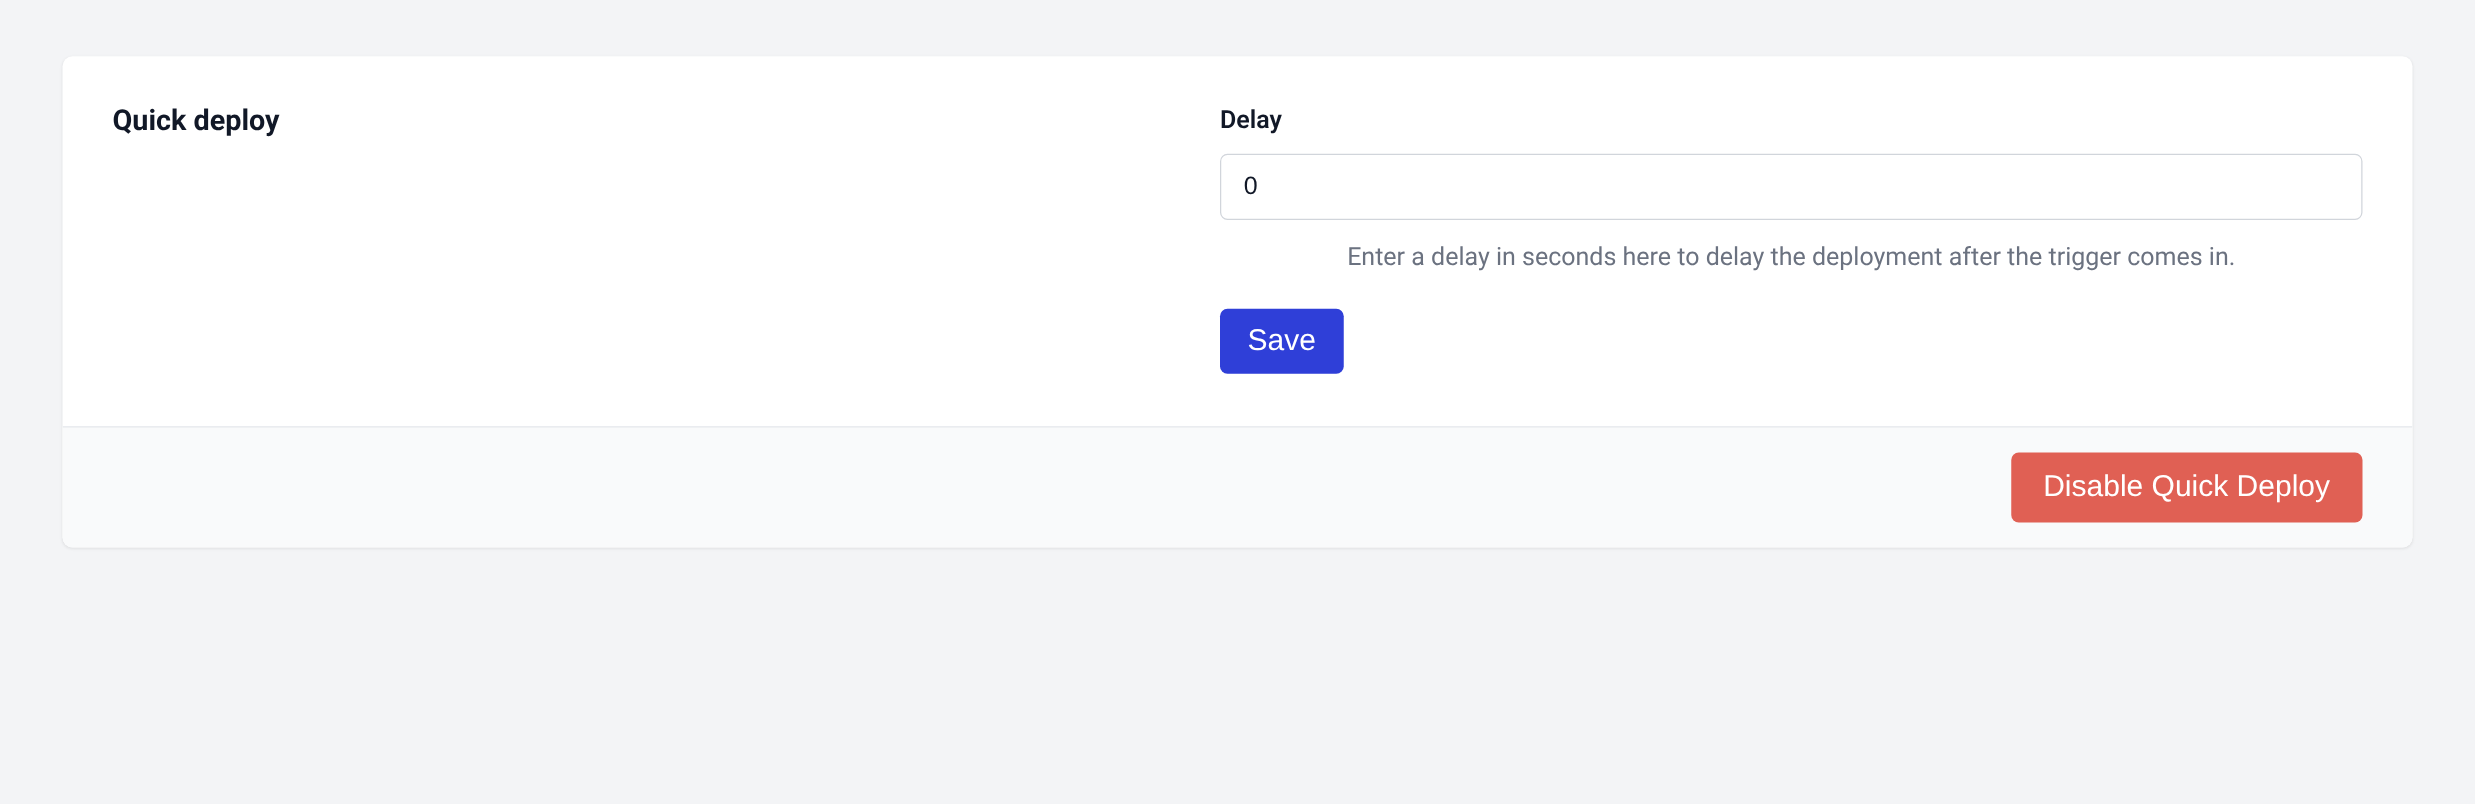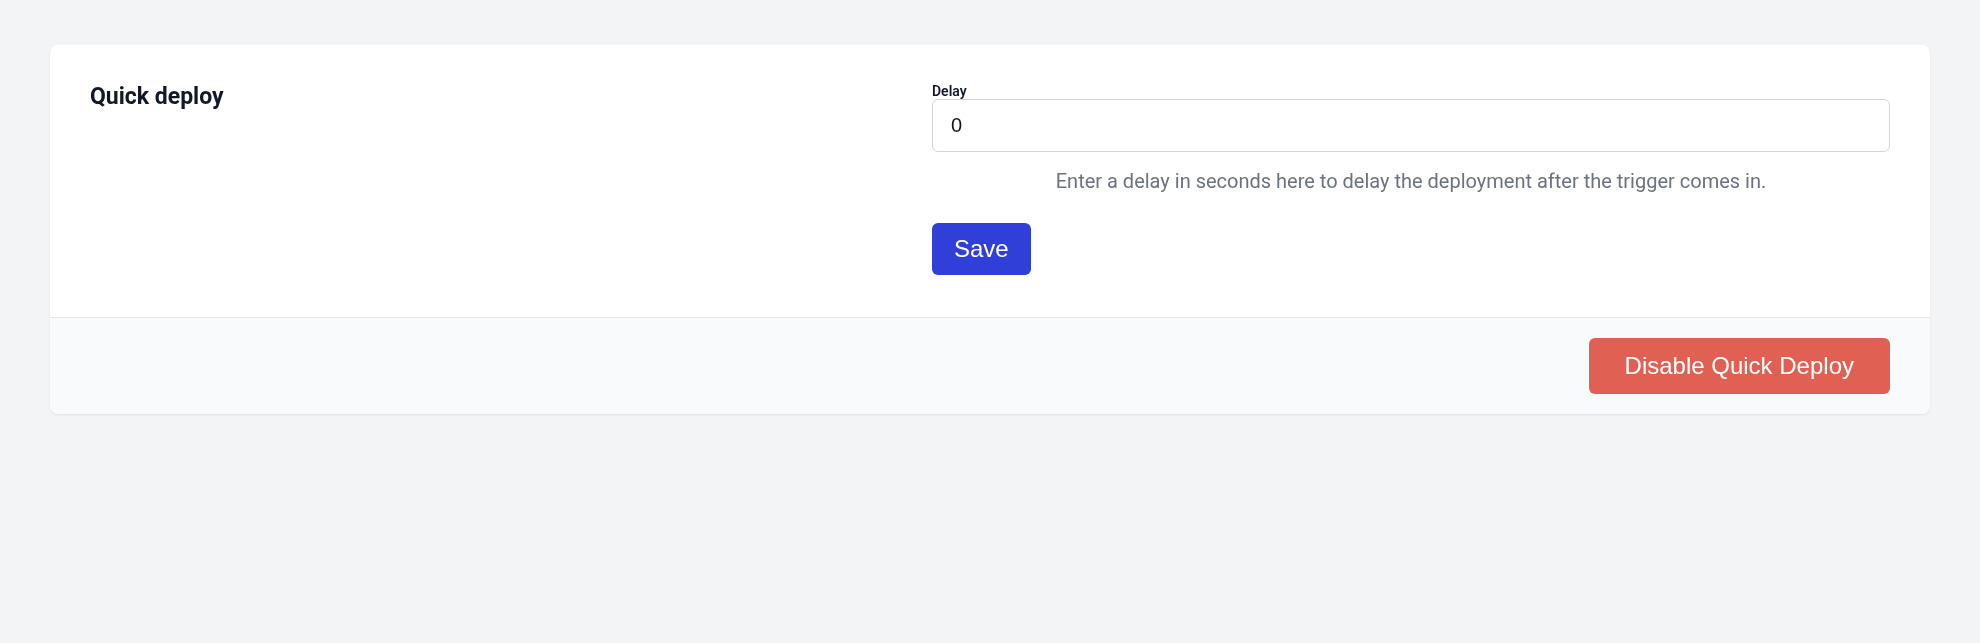--- a/index.html
+++ b/index.html
@@ -14,45 +14,45 @@
     }
     .card {
       background-color: #ffffff;
       border-radius: 8px;
       box-shadow: 0 1px 3px rgba(0,0,0,0.05), 0 1px 2px rgba(0,0,0,0.03);
       overflow: hidden;
     }
     .card-body {
       display: flex;
       padding: 38px 40px 42px 40px;
-      gap: 50px;
+      gap: 94px;
     }
     .left-col {
       flex: 0 0 44%;
     }
     .right-col {
       flex: 1;
     }
     .section-title {
       font-size: 23px;
       font-weight: 700;
       color: #111827;
       margin-bottom: 16px;
     }
     .section-description {
       font-size: 20px;
       line-height: 1.55;
       color: #6b7280;
     }
     .field-label {
       display: block;
-      font-size: 14px;
+      font-size: 20px;
       font-weight: 600;
       color: #111827;
-      margin-bottom: 0;
+      margin-bottom: 16px;
     }
     .text-input {
       width: 100%;
       padding: 14px 18px;
       font-size: 20px;
       color: #111827;
       border: 1px solid #d1d5db;
       border-radius: 6px;
       background: #ffffff;
       outline: none;
@@ -81,21 +81,21 @@
     .card-footer {
       background-color: #f9fafb;
       border-top: 1px solid #e5e7eb;
       padding: 20px 40px;
       display: flex;
       justify-content: flex-end;
     }
     .btn-danger {
       background-color: #e06054;
       color: #ffffff;
-      padding: 14px 36px;
+      padding: 14px 26px;
     }
   </style>
 </head>
 <body>
 
 <div class="card">
   <div class="card-body">
     <div class="left-col">
       <h2 class="section-title">Quick deploy</h2>
     </div>

